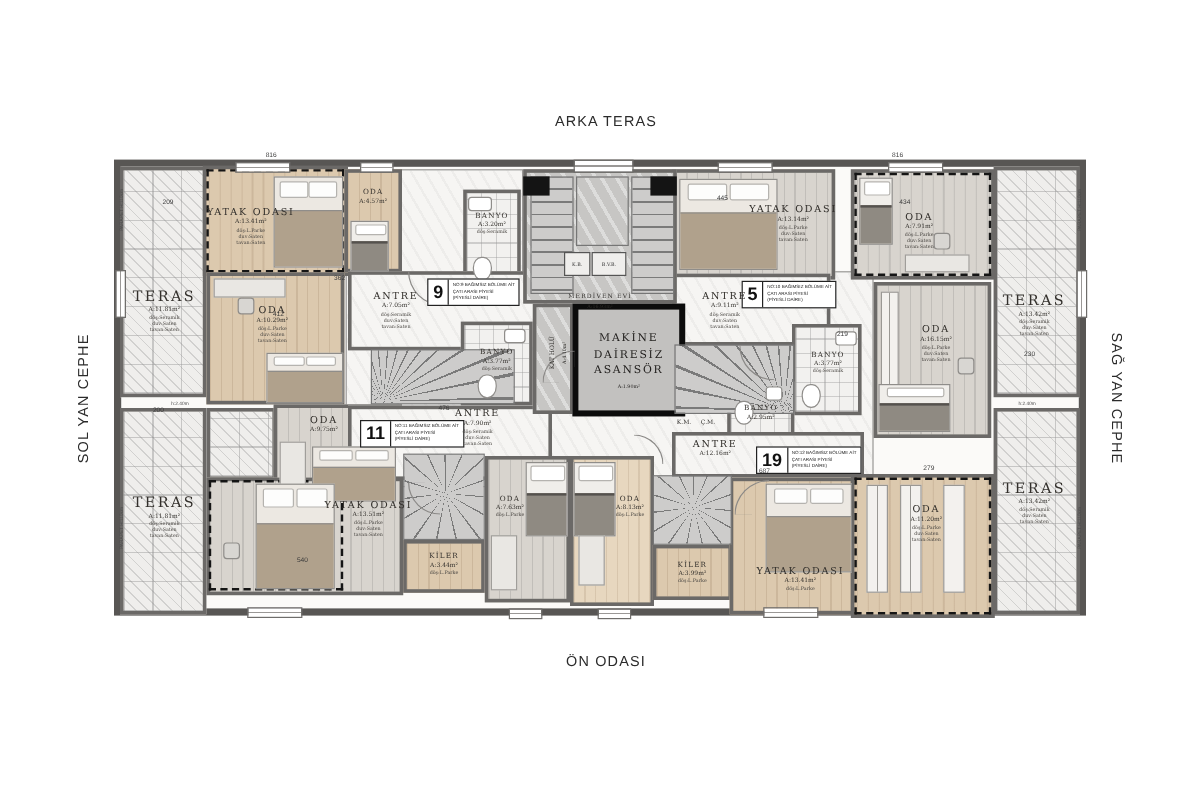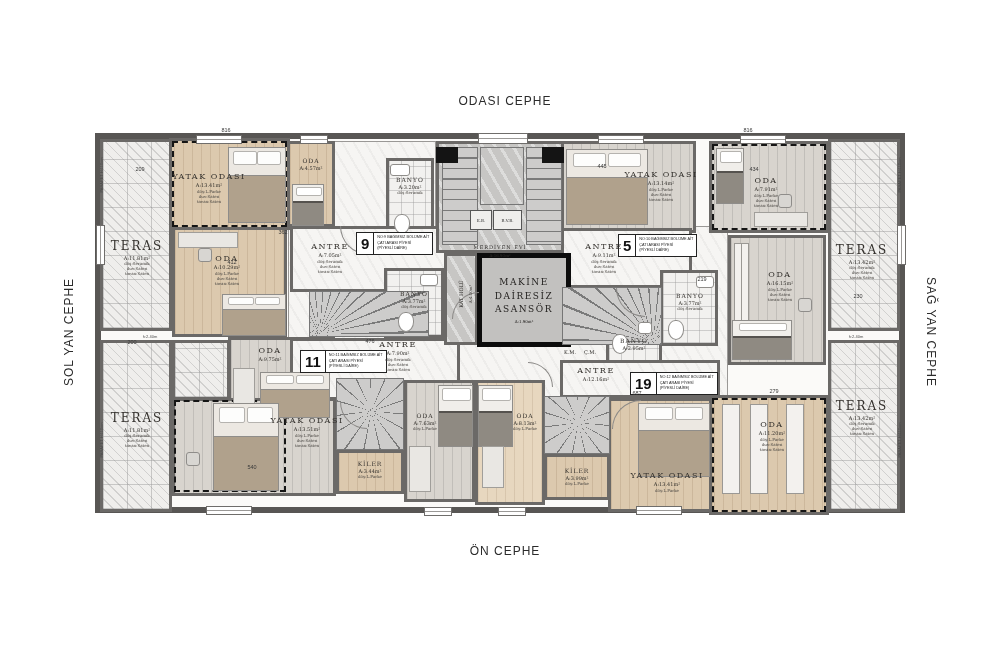--- a/index.html
+++ b/index.html
@@ -75,22 +75,22 @@
   .tcell{border:1.5px solid #6a6a6a;display:flex;flex-direction:column;align-items:center;justify-content:center;color:#333;}
   .t1{width:62px;font-size:9px;line-height:1.4;}
   .t2{flex:1;font-size:16px;letter-spacing:1px;color:#222;}
   .t3{width:52px;font-size:11px;line-height:1.3;}
 </style>
 </head>
 <body>
 
 <div class="stage">
 
-  <div class="fac" style="left:505px;top:101px;">ODASI CEPHE</div>
-  <div class="fac" style="left:505px;top:551px;">ÖN CEPHE</div>
+  <div class="fac" style="left:505px;top:101px;">ARKA TERAS</div>
+  <div class="fac" style="left:505px;top:551px;">ÖN ODASI</div>
   <div class="fac facL" style="left:69px;top:332px;">SOL YAN CEPHE</div>
   <div class="fac facR" style="left:931px;top:332px;">SAĞ YAN CEPHE</div>
 
   <div class="abs shell" style="left:95px;top:133px;width:810px;height:380px;"></div>
 
   <div class="abs floor-white" style="left:288px;top:226px;width:440px;height:180px;border:1px solid #9a9896;"></div>
   <div class="abs floor-white" style="left:334px;top:141px;width:102px;height:112px;border:1px solid #9a9896;"></div>
 
   <div class="room floor-tile" style="left:100px;top:139px;width:72px;height:192px;"></div>
   <div class="room floor-tile" style="left:100px;top:340px;width:72px;height:172px;"></div>

